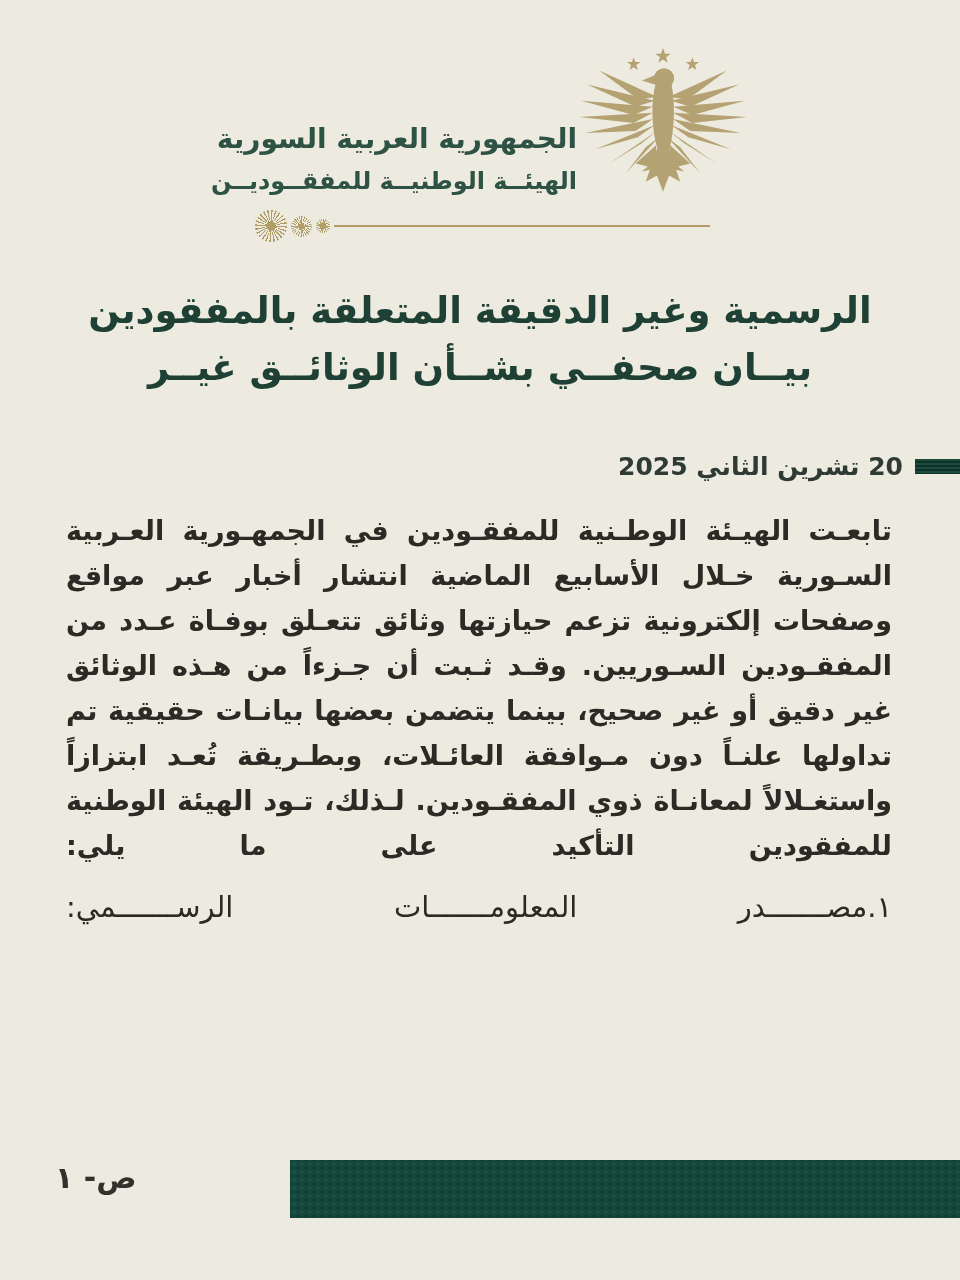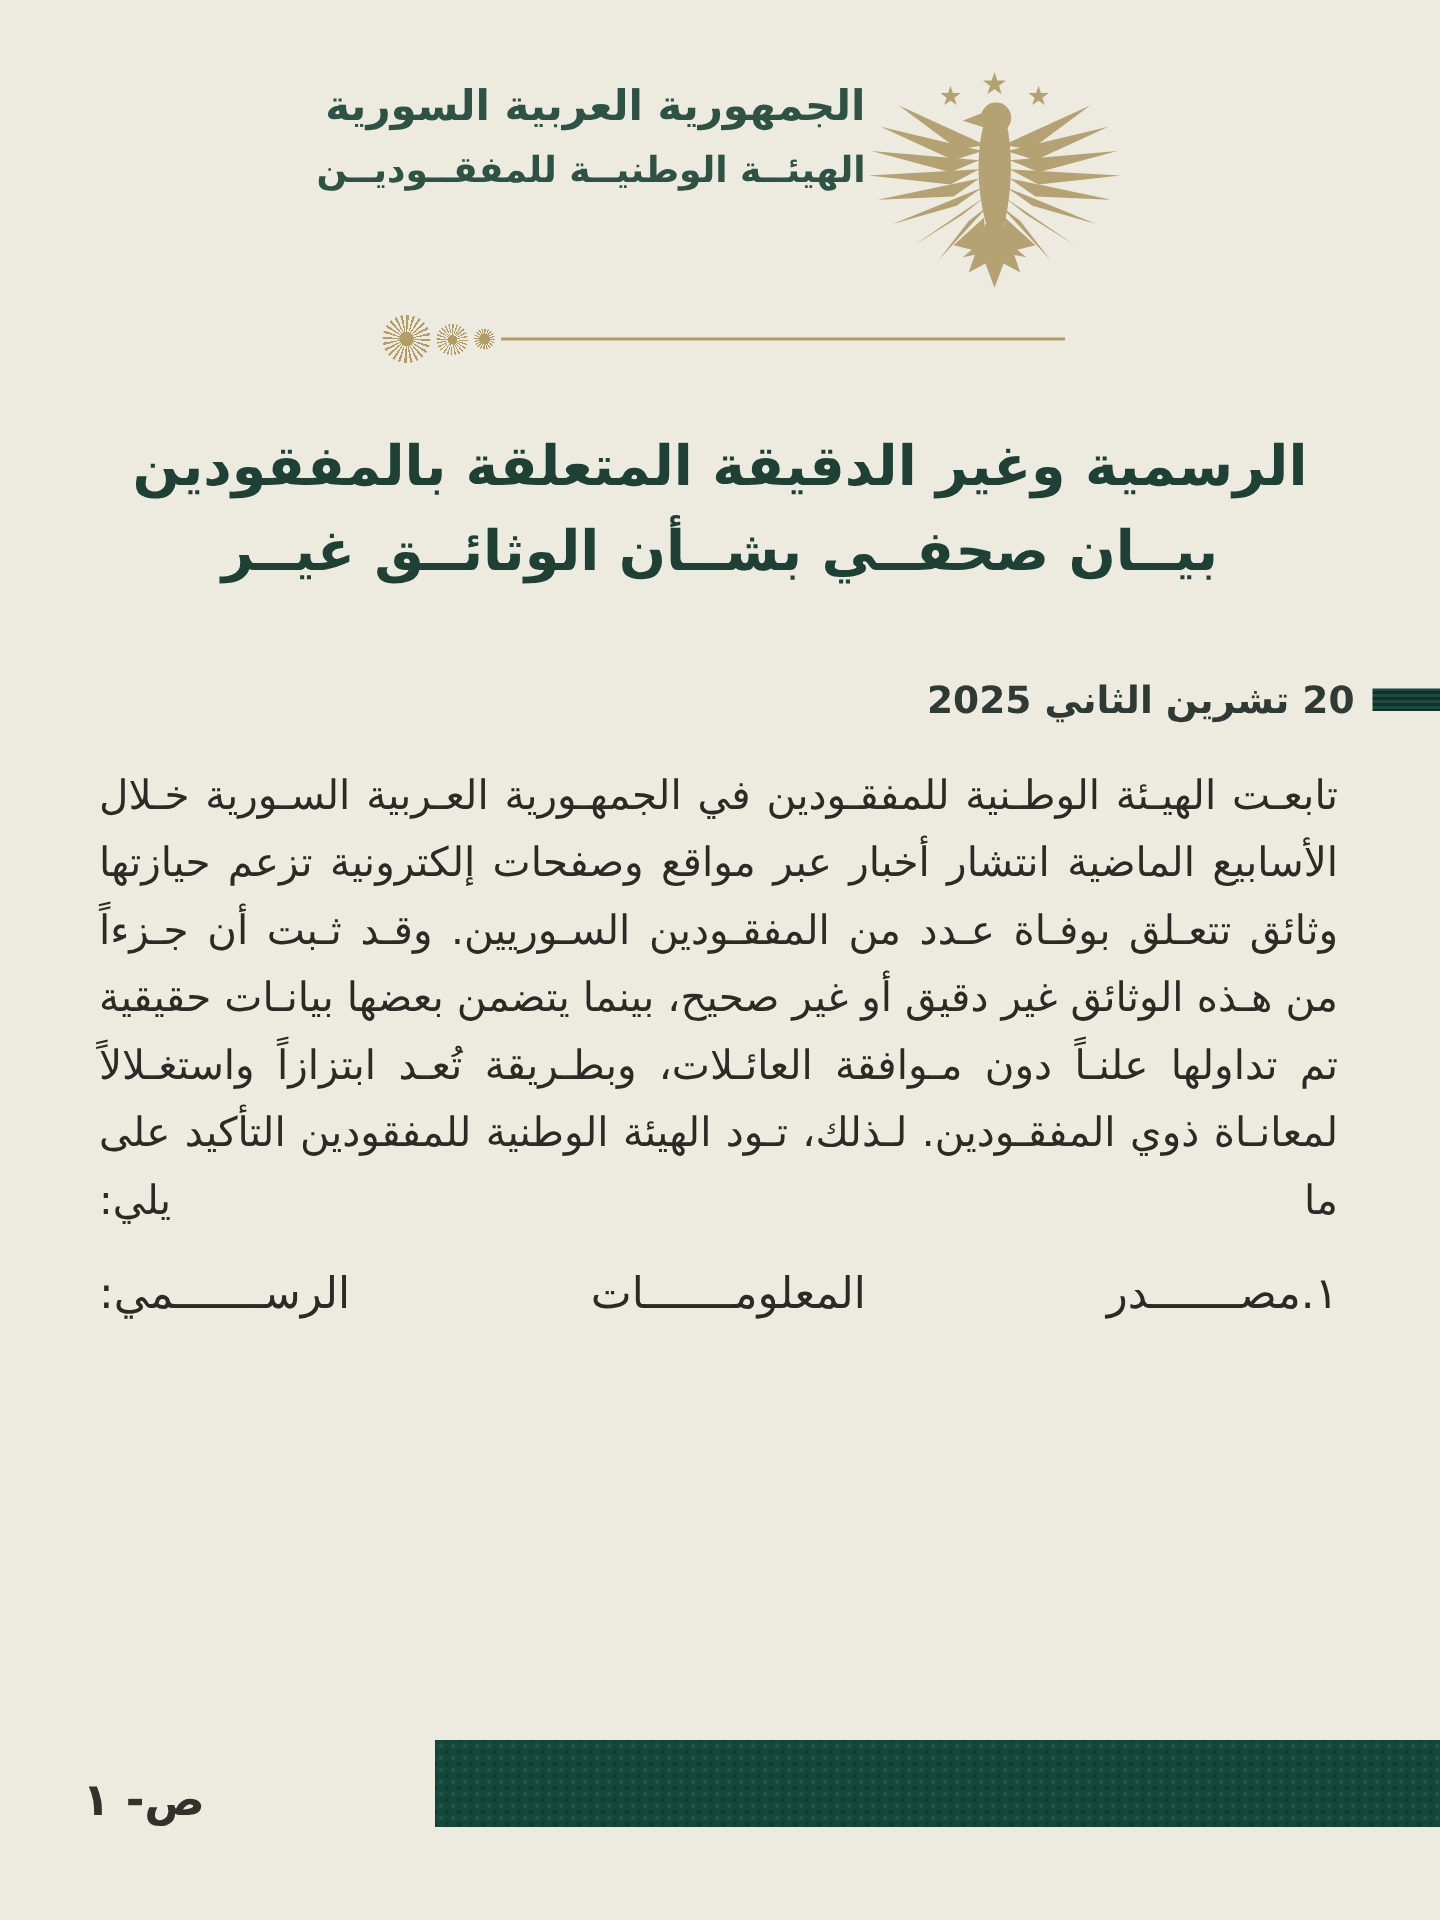--- a/index.html
+++ b/index.html
@@ -11,21 +11,21 @@
     background:#edebe0;
     font-family:"DejaVu Sans", sans-serif;
     direction:rtl;
     overflow:hidden;
   }
 
   
   .header {
     position:absolute; top:48px; left:0; right:0;
     display:flex; flex-direction:row; justify-content:center;
-    align-items:flex-start; direction:rtl;
+    align-items:flex-end; direction:rtl;
   }
   .emblem { width:172px; height:152px; flex:0 0 auto; }
   .org-block { text-align:right; color:#2e5244; }
   .org-line1 { font-size:28px; font-weight:bold; line-height:46px; letter-spacing:0.5px; }
   .org-line2 { font-size:24px; font-weight:bold; line-height:38px; letter-spacing:1px; }
 
   
   .divider {
     position:absolute; top:209px; left:255px; width:455px; height:34px;
     display:flex; direction:ltr; align-items:center; gap:4px;
@@ -61,33 +61,33 @@
     background:repeating-linear-gradient(180deg, #1d4a3d 0 2px, #0d3227 2px 4px);
   }
   .date-text { font-size:25px; font-weight:700; color:#2e3a33; }
 
   
   .body-text {
     position:absolute; top:508px; right:68px; left:66px;
     color:#2b2a25;
   }
   .para {
-    font-size:27px; font-weight:normal; line-height:45px;
+    font-size:27px; font-weight:bold; line-height:45px;
     text-align:justify; text-align-last:justify;
   }
   .section-heading {
     font-size:29px; font-weight:normal; line-height:46px;
     margin-top:16px; margin-bottom:4px;
     text-align:justify; text-align-last:justify;
   }
 
   
   .footer {
     position:absolute; top:1160px; left:0; right:0; height:58px;
-    display:flex; direction:ltr; align-items:flex-end;
+    display:flex; direction:ltr; align-items:flex-start;
   }
   .page-label {
     margin-left:55px; font-size:30px; font-weight:bold; color:#33312b;
     direction:rtl;
   }
   .footer-band {
     margin-left:auto; width:670px; height:58px;
     background-color:#14483a;
     background-image:
       radial-gradient(circle, rgba(255,255,255,0.07) 1px, rgba(0,0,0,0) 1.8px),

